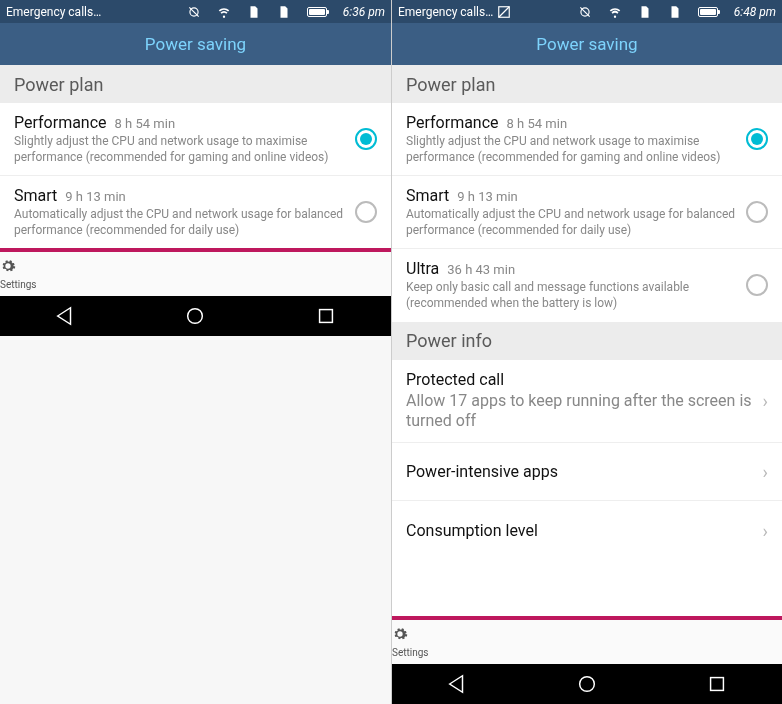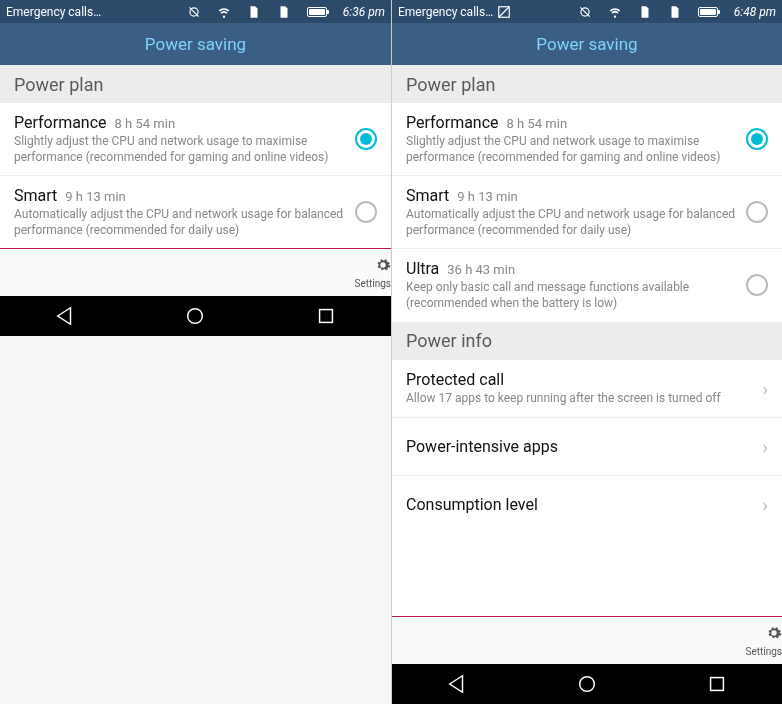--- a/index.html
+++ b/index.html
@@ -44,26 +44,26 @@
   .item-title { font-size:16px; color:#111;}
   .item-time { font-size:13px; color:#888;}
   .item-desc { font-size:12px; color:#888; margin-top:2px; line-height:1.3;}
   .radio { width:22px; height:22px; border-radius:50%; border:2px solid #bbb; flex-shrink:0; position:relative;}
   .radio.selected { border-color:#00bcd4; }
   .radio.selected::after { content:""; position:absolute; inset:3px; border-radius:50%; background:#00bcd4;}
   .chevron { color:#bbb; font-size:18px; padding-left:8px; flex-shrink:0;}
 
   .item.simple { min-height:58px; }
   .item.simple .item-title { font-size:16px;}
-  .item.simple .item-desc { font-size:12px;}
+  .item.simple .item-desc { font-size:16px;}
 
   .spacer { flex:1; background:#fff;}
 
   
-  .settings-strip { height: 48px; background:#fafafa; border-top:1px solid #be185d; display:flex; flex-direction:column; align-items:flex-end; justify-content:center; gap:1px;}
+  .settings-strip { height: 48px; background:#fafafa; border-top:4px solid #be185d; display:flex; flex-direction:column; align-items:flex-start; justify-content:center; gap:1px;}
   .settings-strip svg { width:16px; height:16px; fill:#555;}
   .settings-label { font-size:10px; color:#555;}
 
   
   .navbar { height: 40px; background:#000; display:flex; align-items:stretch;}
   .navbtn { flex:1; display:flex; align-items:center; justify-content:center;}
   .navbtn svg { width:22px; height:22px; stroke:#fff; fill:none; stroke-width:1.6;}
 
   
   .scroll2 { flex:1; overflow:hidden; background:#fff; display:flex; flex-direction:column;}

